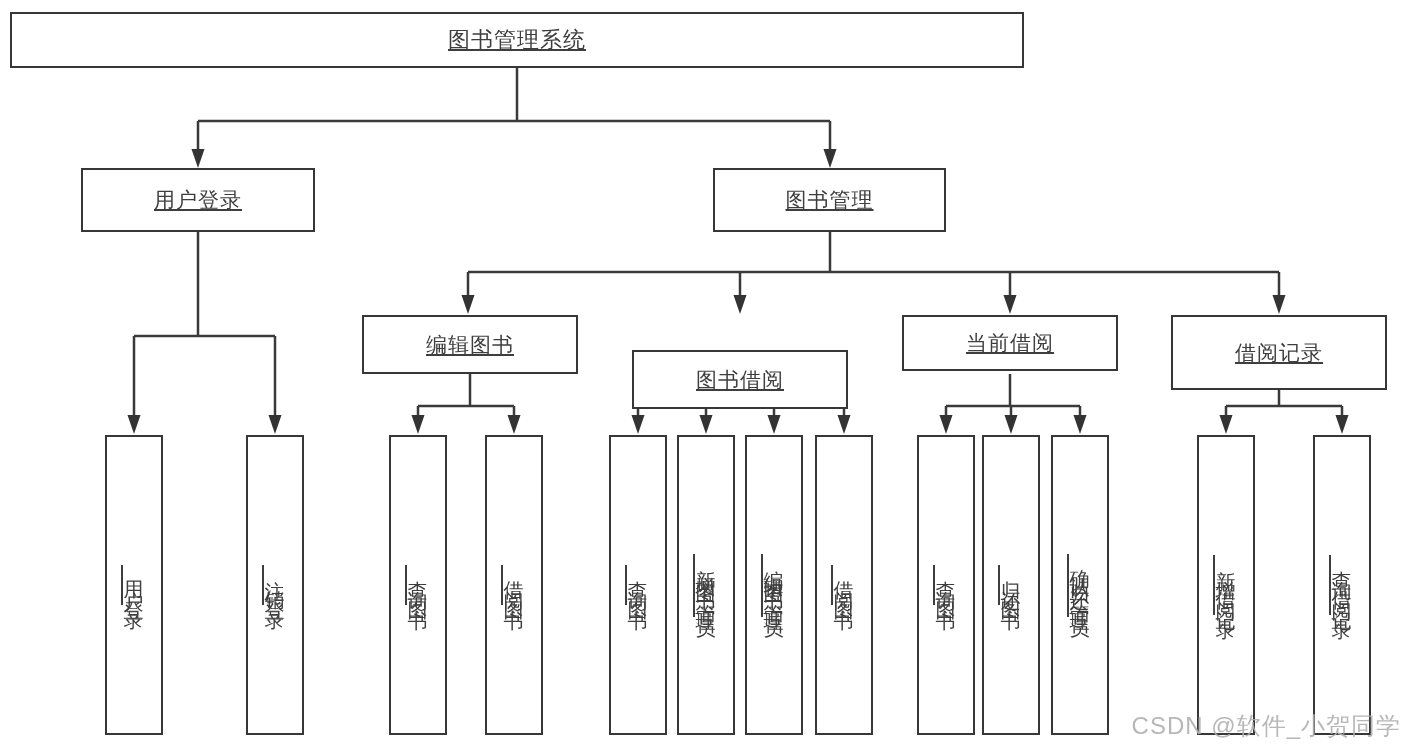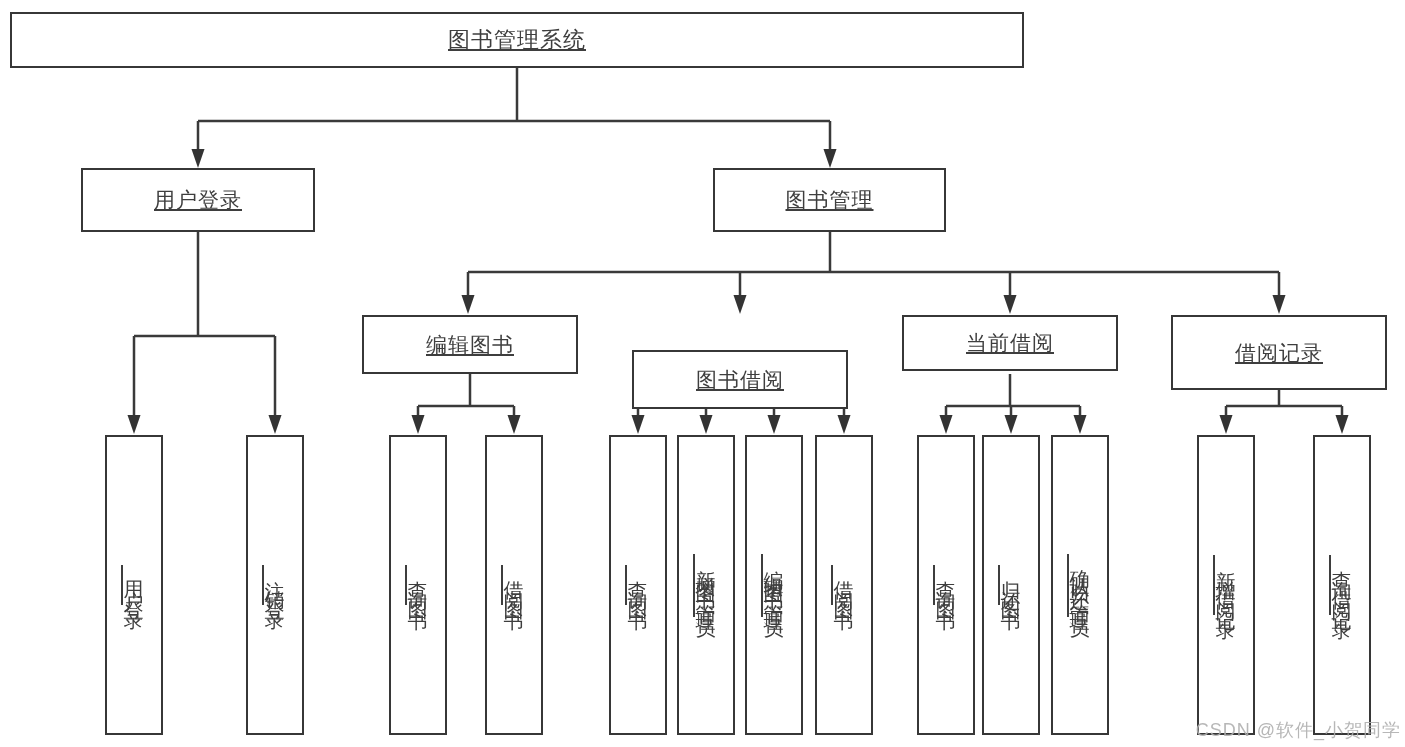--- a/index.html
+++ b/index.html
@@ -43,21 +43,21 @@
     font-size: 20px;
     letter-spacing: 10px;
     line-height: 1;
     white-space: nowrap;
   }
   .vnode.dense span { letter-spacing: 7px; }
   #watermark {
     position: absolute;
     right: 4px;
     bottom: 5px;
-    font-size: 18px;
+    font-size: 24px;
     color: rgba(175, 175, 175, 0.9);
     letter-spacing: 1px;
     white-space: nowrap;
   }
 </style>
 </head>
 <body>
 
 <div id="stage">
 

